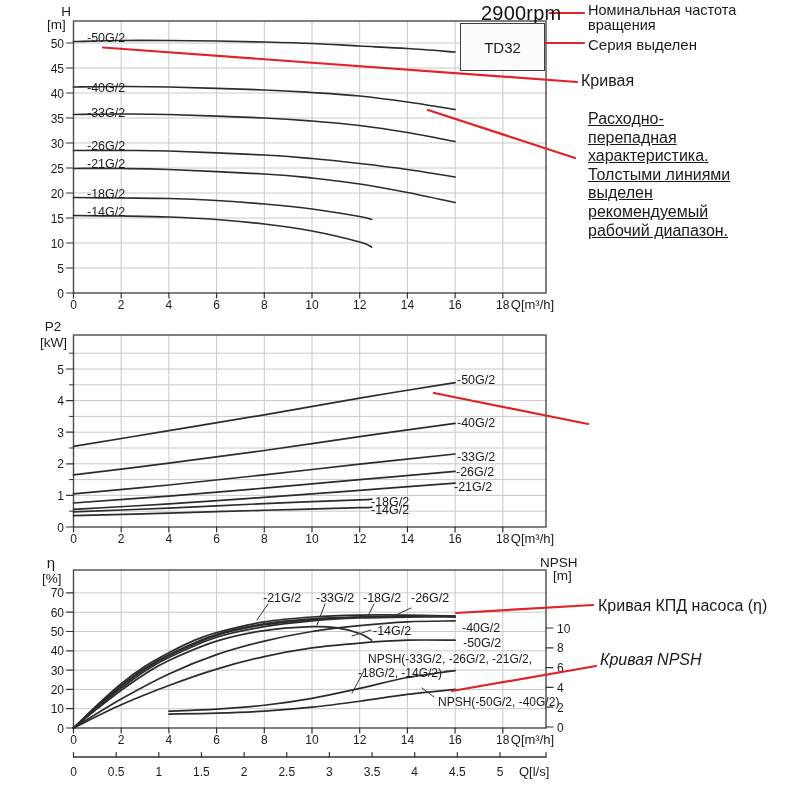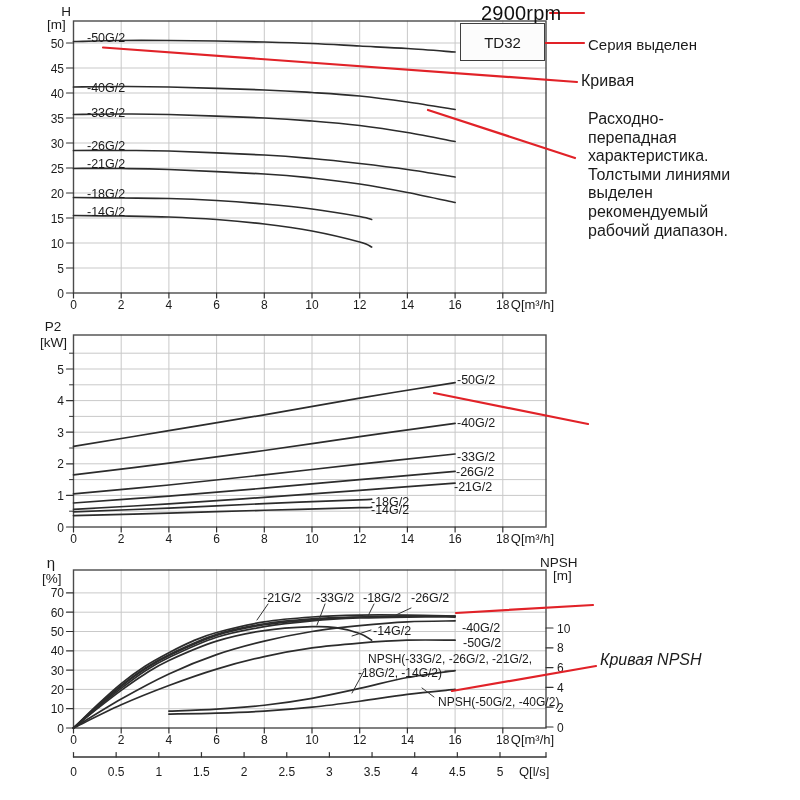--- a/index.html
+++ b/index.html
@@ -2,27 +2,27 @@
 <html><head>
 <meta charset="utf-8">
 <style>
   html,body{margin:0;padding:0;background:#fff;}
   #stage{position:relative;width:800px;height:800px;background:#ffffff;overflow:hidden;
          font-family:"Liberation Sans","DejaVu Sans",sans-serif;color:#1b1b1b;}
   #plot{position:absolute;left:0;top:0;}
   .abs{position:absolute;}
   .ann{white-space:pre-line;color:#1b1b1b;}
   #rpm-label{left:481px;top:2px;font-size:20px;color:#101010;letter-spacing:0.2px;}
-  #series-box{left:460px;top:23px;width:85px;height:38px;border:1.6px solid #3f3f3f;
+  #series-box{left:460px;top:23px;width:85px;height:48px;border:1.6px solid #3f3f3f;
               background:#fcfcfc;display:flex;align-items:center;justify-content:center;
               font-size:15px;color:#1b1b1b;box-sizing:border-box;}
   #note-rpm{left:588px;top:3px;font-size:14.5px;line-height:15px;}
   #note-series{left:588px;top:36px;font-size:15px;}
   #note-model{left:581px;top:72px;font-size:16px;}
-  #note-flowhead{left:588px;top:110px;font-size:16px;line-height:18.6px;}
+  #note-flowhead{left:588px;top:110px;font-size:16px;line-height:18.6px;text-decoration:underline;}
   #note-power{left:593px;top:368px;font-size:16px;line-height:18.6px;}
   #note-eff{left:598px;top:597px;font-size:16px;}
   #note-npsh{left:600px;top:651px;font-size:16px;font-style:italic;}
 </style>
 </head>
 <body>
 
 <div id="stage">
   <svg id="plot" width="800" height="800" viewBox="0 0 800 800">
       <line x1="121.2" y1="21" x2="121.2" y2="293" stroke="#c9c9c9" stroke-width="1" stroke-linecap="round"></line>
@@ -310,23 +310,26 @@
       <line x1="456" y1="613" x2="593" y2="605" stroke="#e12228" stroke-width="2.2" stroke-linecap="round"></line>
       <line x1="452" y1="691" x2="596" y2="666" stroke="#e12228" stroke-width="2.2" stroke-linecap="round"></line>
     </svg>
 
   <div class="abs" id="rpm-label">2900rpm</div>
 
   <div class="abs" id="series-box">
     <span>TD32</span>
   </div>
 
+  <div class="abs ann" id="note-rpm">Номинальная частота
+вращения</div>
   <div class="abs ann" id="note-series">Серия выделен</div>
   <div class="abs ann" id="note-model">Кривая</div>
   <div class="abs ann" id="note-flowhead">Расходно-
 перепадная
 характеристика.
 Толстыми линиями
 выделен
 рекомендуемый
 рабочий диапазон.</div>
+  <div class="abs ann" id="note-eff">Кривая КПД насоса (η)</div>
   <div class="abs ann" id="note-npsh">Кривая NPSH</div>
 </div>
 
 </body></html>

